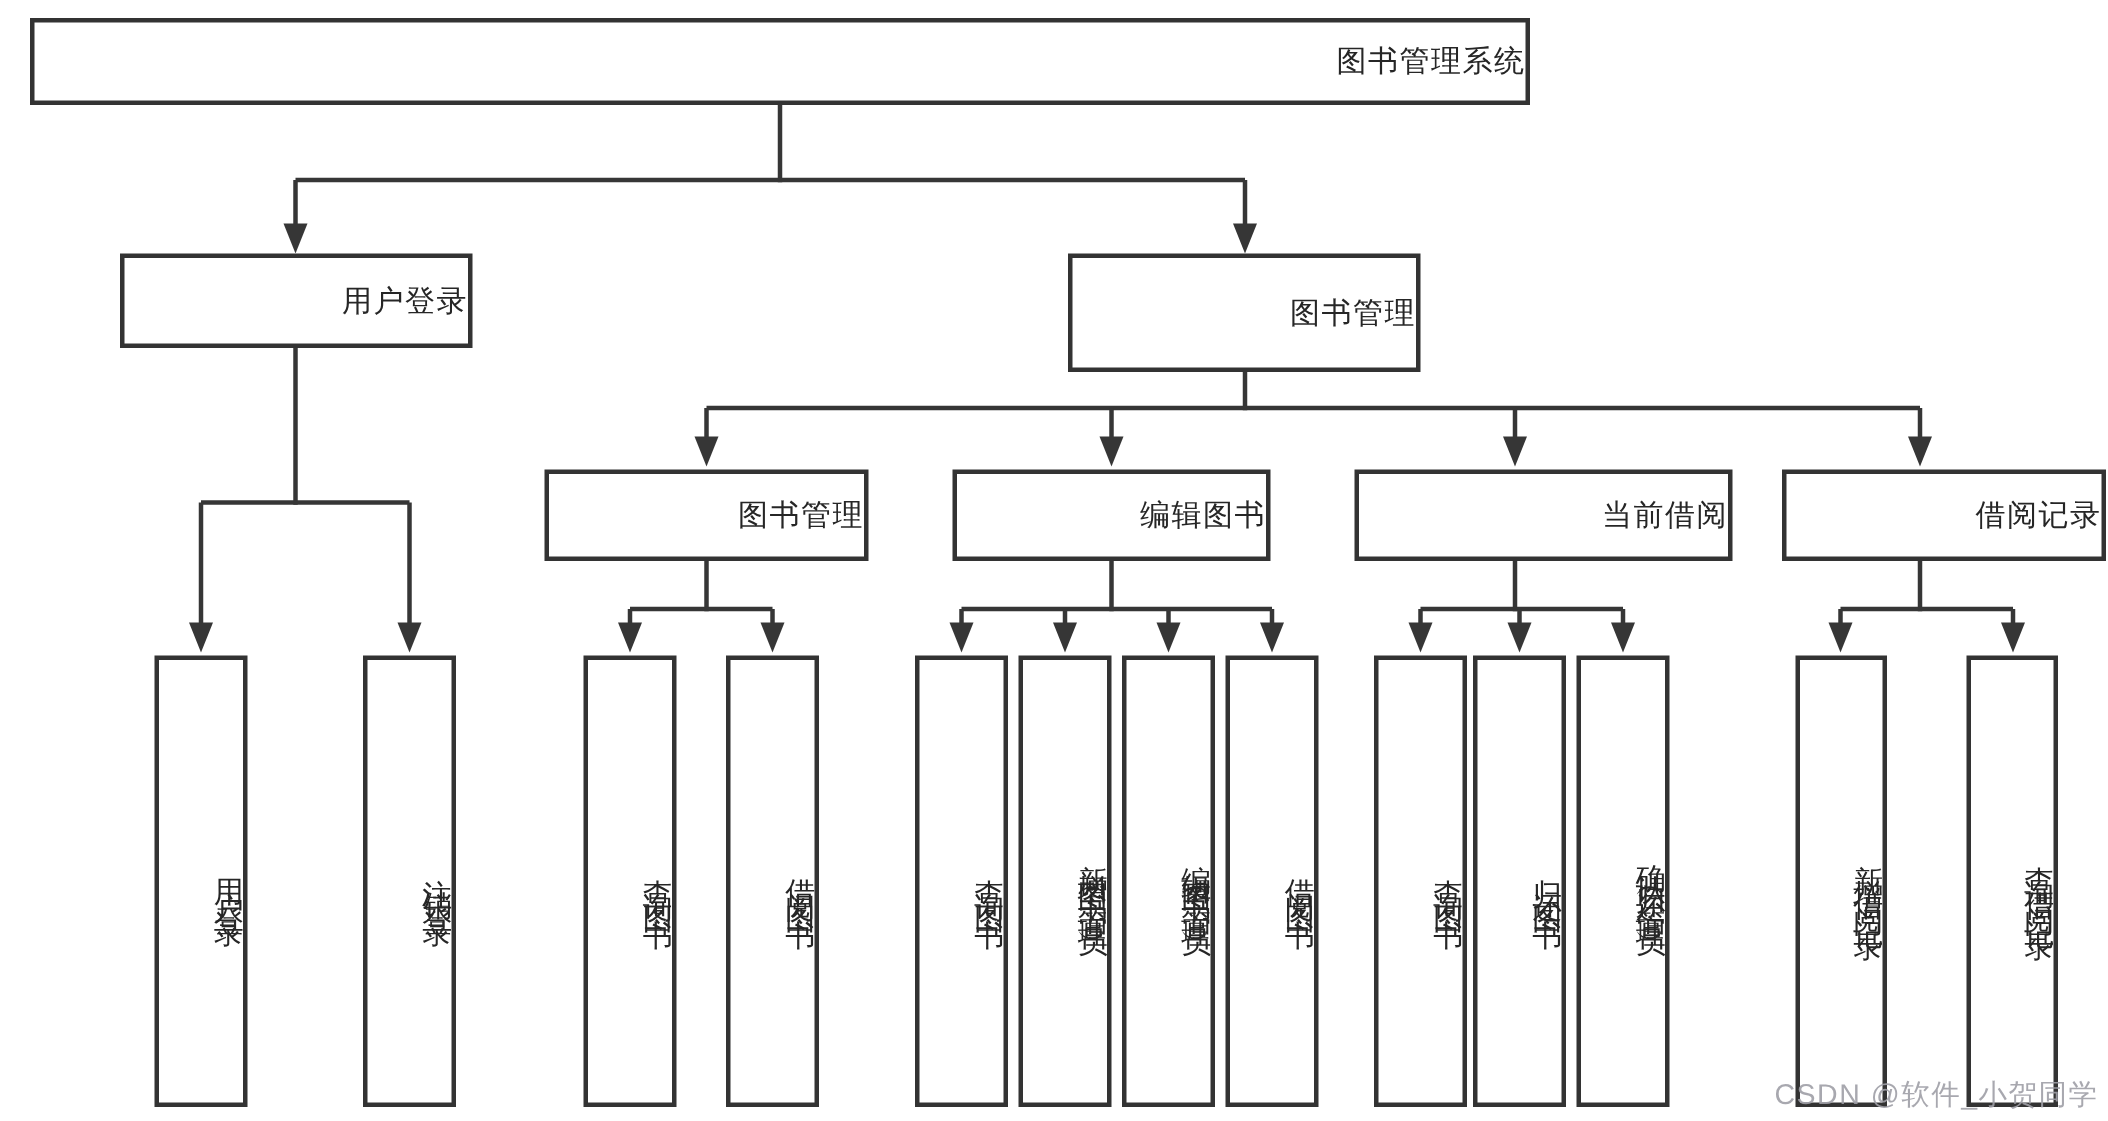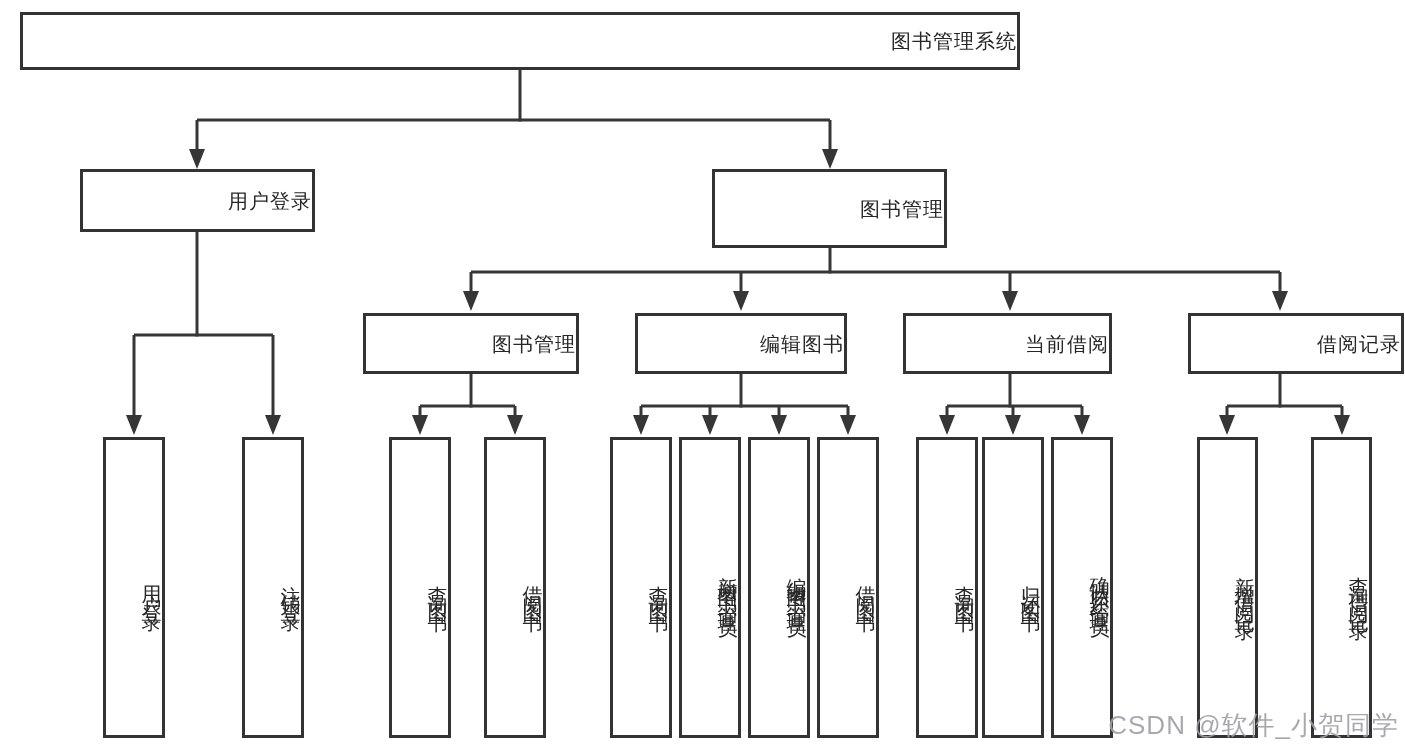--- a/index.html
+++ b/index.html
@@ -36,21 +36,21 @@
   .node.leaf span {
     writing-mode: vertical-rl;
     text-orientation: mixed;
     letter-spacing: 9px;
     white-space: nowrap;
   }
   .watermark {
     position: absolute;
     right: 6px;
     bottom: 4px;
-    font-size: 26px;
+    font-size: 19px;
     color: rgba(158, 158, 166, 0.9);
     letter-spacing: 1px;
     pointer-events: none;
   }
 </style>
 </head>
 <body>
 
 <div class="stage">
 
@@ -140,21 +140,21 @@
   <div class="node" style="left:712px; top:169px; width:235px; height:79px;">
     <span>图书管理</span>
   </div>
 
   <div class="node" style="left:363px; top:313px; width:216px; height:61px;">
     <span>图书管理</span>
   </div>
   <div class="node" style="left:635px; top:313px; width:212px; height:61px;">
     <span>编辑图书</span>
   </div>
-  <div class="node" style="left:903px; top:313px; width:209px; height:61px;">
+  <div class="node" style="left:903px; top:313px; width:252px; height:61px;">
     <span>当前借阅</span>
   </div>
   <div class="node" style="left:1172px; top:313px; width:216px; height:61px;margin-left:16px;">
     <span>借阅记录</span>
   </div>
 
   <div class="node leaf" style="left:103px; top:437px; width:62px; height:301px;">
     <span>用户登录</span>
   </div>
   <div class="node leaf" style="left:242px; top:437px; width:62px; height:301px;">

